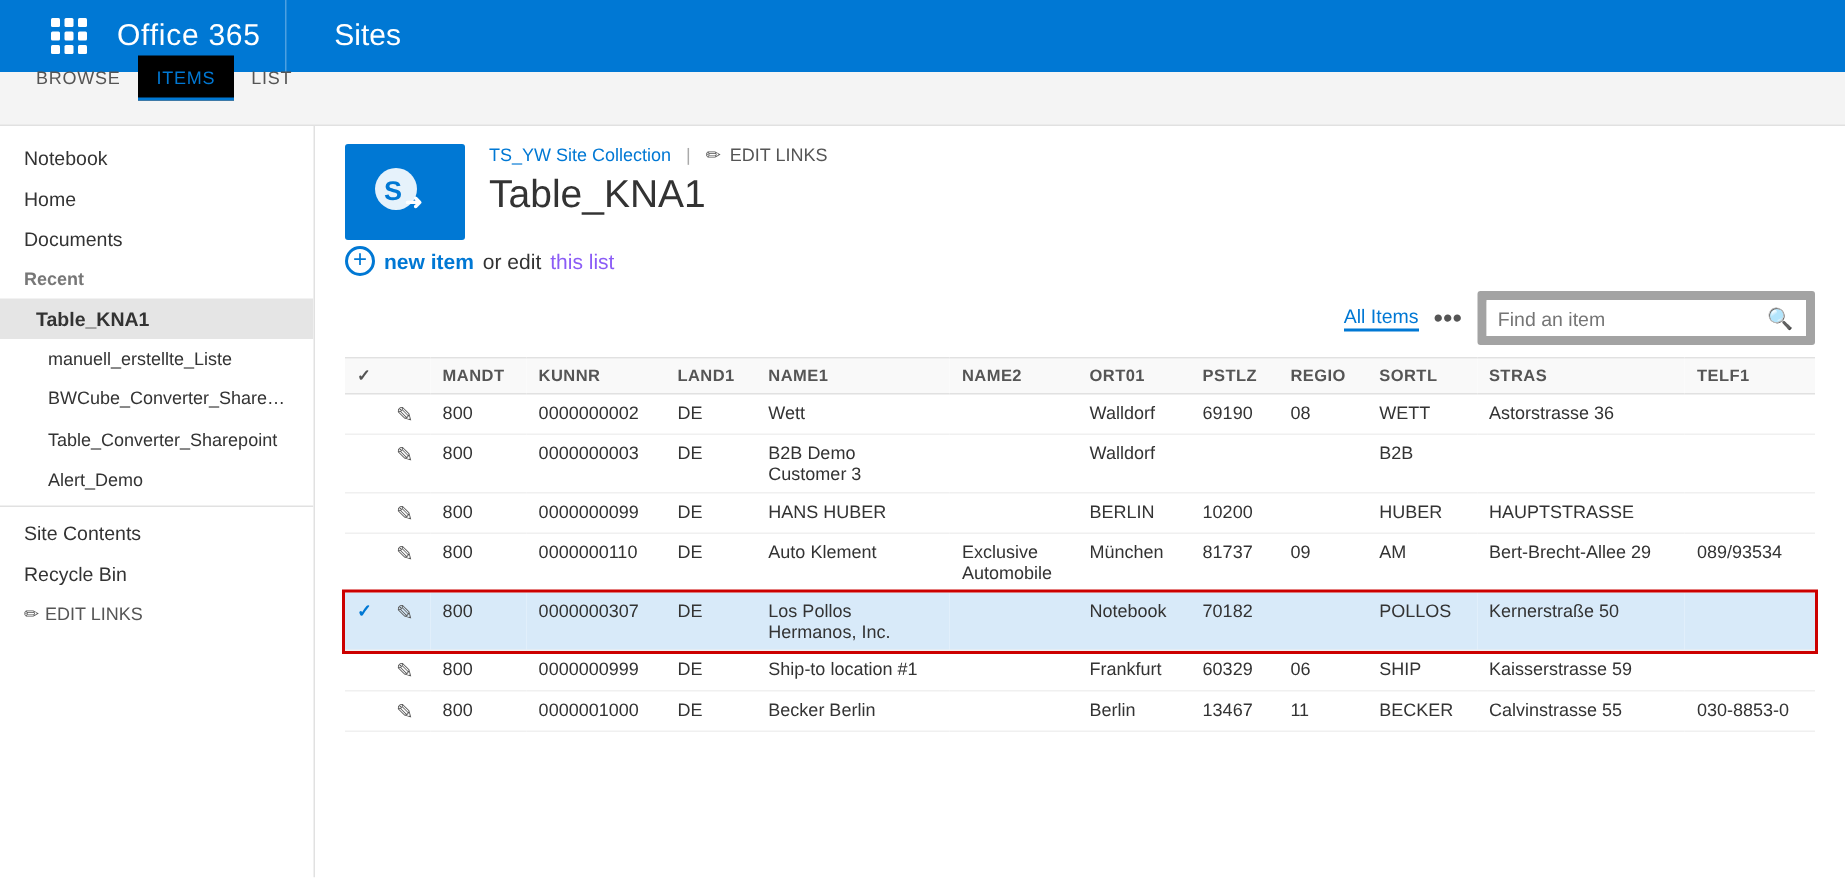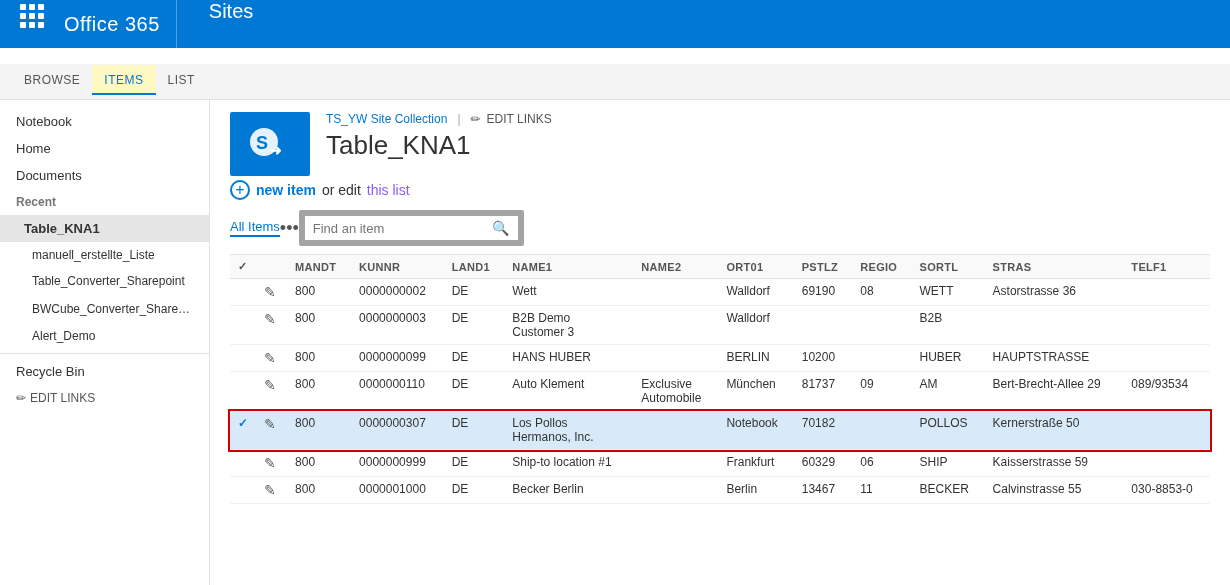--- a/index.html
+++ b/index.html
@@ -3,22 +3,22 @@
   <meta charset="utf-8">
   <style>
     * { box-sizing: border-box; margin: 0; padding: 0; }
     body { font-family: 'Segoe UI', Arial, sans-serif; font-size: 13px; color: #333; background: #fff; width: 1230px; height: 585px; overflow: hidden; }
 
     
     .top-bar {
       background: #0078d4;
       height: 48px;
       display: flex;
-      align-items: flex-start;
-      padding: 0 16px;
+      align-items: center;
+      padding: 0 30px;
     }
     .top-bar-grid-icon {
       width: 32px; height: 32px;
       display: flex; align-items: center; justify-content: center;
       cursor: pointer;
     }
     .grid-dots {
       display: grid; grid-template-columns: repeat(3,6px); gap: 3px;
     }
     .grid-dot { width: 6px; height: 6px; background: #fff; border-radius: 1px; }
@@ -33,37 +33,36 @@
     .top-bar-app {
       color: #fff; font-size: 20px; font-weight: 300; margin-left: 16px;
     }
 
     
     .ribbon {
       background: #f4f4f4;
       border-bottom: 1px solid #e1e1e1;
       display: flex;
       align-items: flex-end;
-      padding: 4px 12px;
+      padding: 16px 12px;
       height: 36px;
-      margin-top: 16px;
     }
     .ribbon-tab {
       padding: 8px 12px 6px;
       font-size: 12px;
       color: #555;
       cursor: pointer;
       border-bottom: 2px solid transparent;
       text-transform: uppercase;
       letter-spacing: 0.5px;
     }
     .ribbon-tab.active {
       color: #0078d4;
       border-bottom: 2px solid #0078d4;
-      background: #fef9c3;
+      background: #000000;
     }
 
     
     .main-layout {
       display: flex;
       height: calc(585px - 48px - 36px);
     }
 
     
     .sidebar {
@@ -139,21 +138,23 @@
       color: #0078d4; font-size: 16px; font-weight: 300; cursor: pointer;
     }
     .new-item-link { color: #0078d4; font-weight: 600; cursor: pointer; }
     .or-text { color: #333; }
     .edit-link { color: #8b5cf6; cursor: pointer; }
 
     
     .views-bar {
       display: flex;
       align-items: center;
+      gap: 10px;
       margin-bottom: 8px;
+      justify-content: flex-end;
     }
     .view-all-items {
       color: #0078d4;
       font-size: 13px;
       font-weight: 500;
       cursor: pointer;
       border-bottom: 2px solid #0078d4;
       padding-bottom: 1px;
     }
     .view-more-icon {
@@ -250,24 +251,25 @@
 
 <div class="main-layout">
 
   <div class="sidebar">
     <div class="sidebar-item">Notebook</div>
     <div class="sidebar-item">Home</div>
     <div class="sidebar-item">Documents</div>
     <div class="sidebar-item" style="font-size:12px;color:#777;font-weight:600;">Recent</div>
     <div class="sidebar-item indent active">Table_KNA1</div>
     <div class="sidebar-item indent2">manuell_erstellte_Liste</div>
+    <div class="sidebar-item indent2" style="white-space:normal;line-height:1.3;">BWCube_Converter_Sharepoint</div>
     <div class="sidebar-item indent2" style="white-space:normal;line-height:1.3;">Table_Converter_Sharepoint</div>
-    <div class="sidebar-item indent2" style="white-space:normal;line-height:1.3;">BWCube_Converter_Sharepoint</div>
     <div class="sidebar-item indent2">Alert_Demo</div>
     <div class="sidebar-divider"></div>
+    <div class="sidebar-item">Site Contents</div>
     <div class="sidebar-item">Recycle Bin</div>
     <div class="sidebar-edit-links">
       <span>✏</span>
       <span>EDIT LINKS</span>
     </div>
   </div>
 
   <div class="content">
 
     <div style="display:flex;align-items:flex-start;gap:16px;margin-bottom:4px;">

